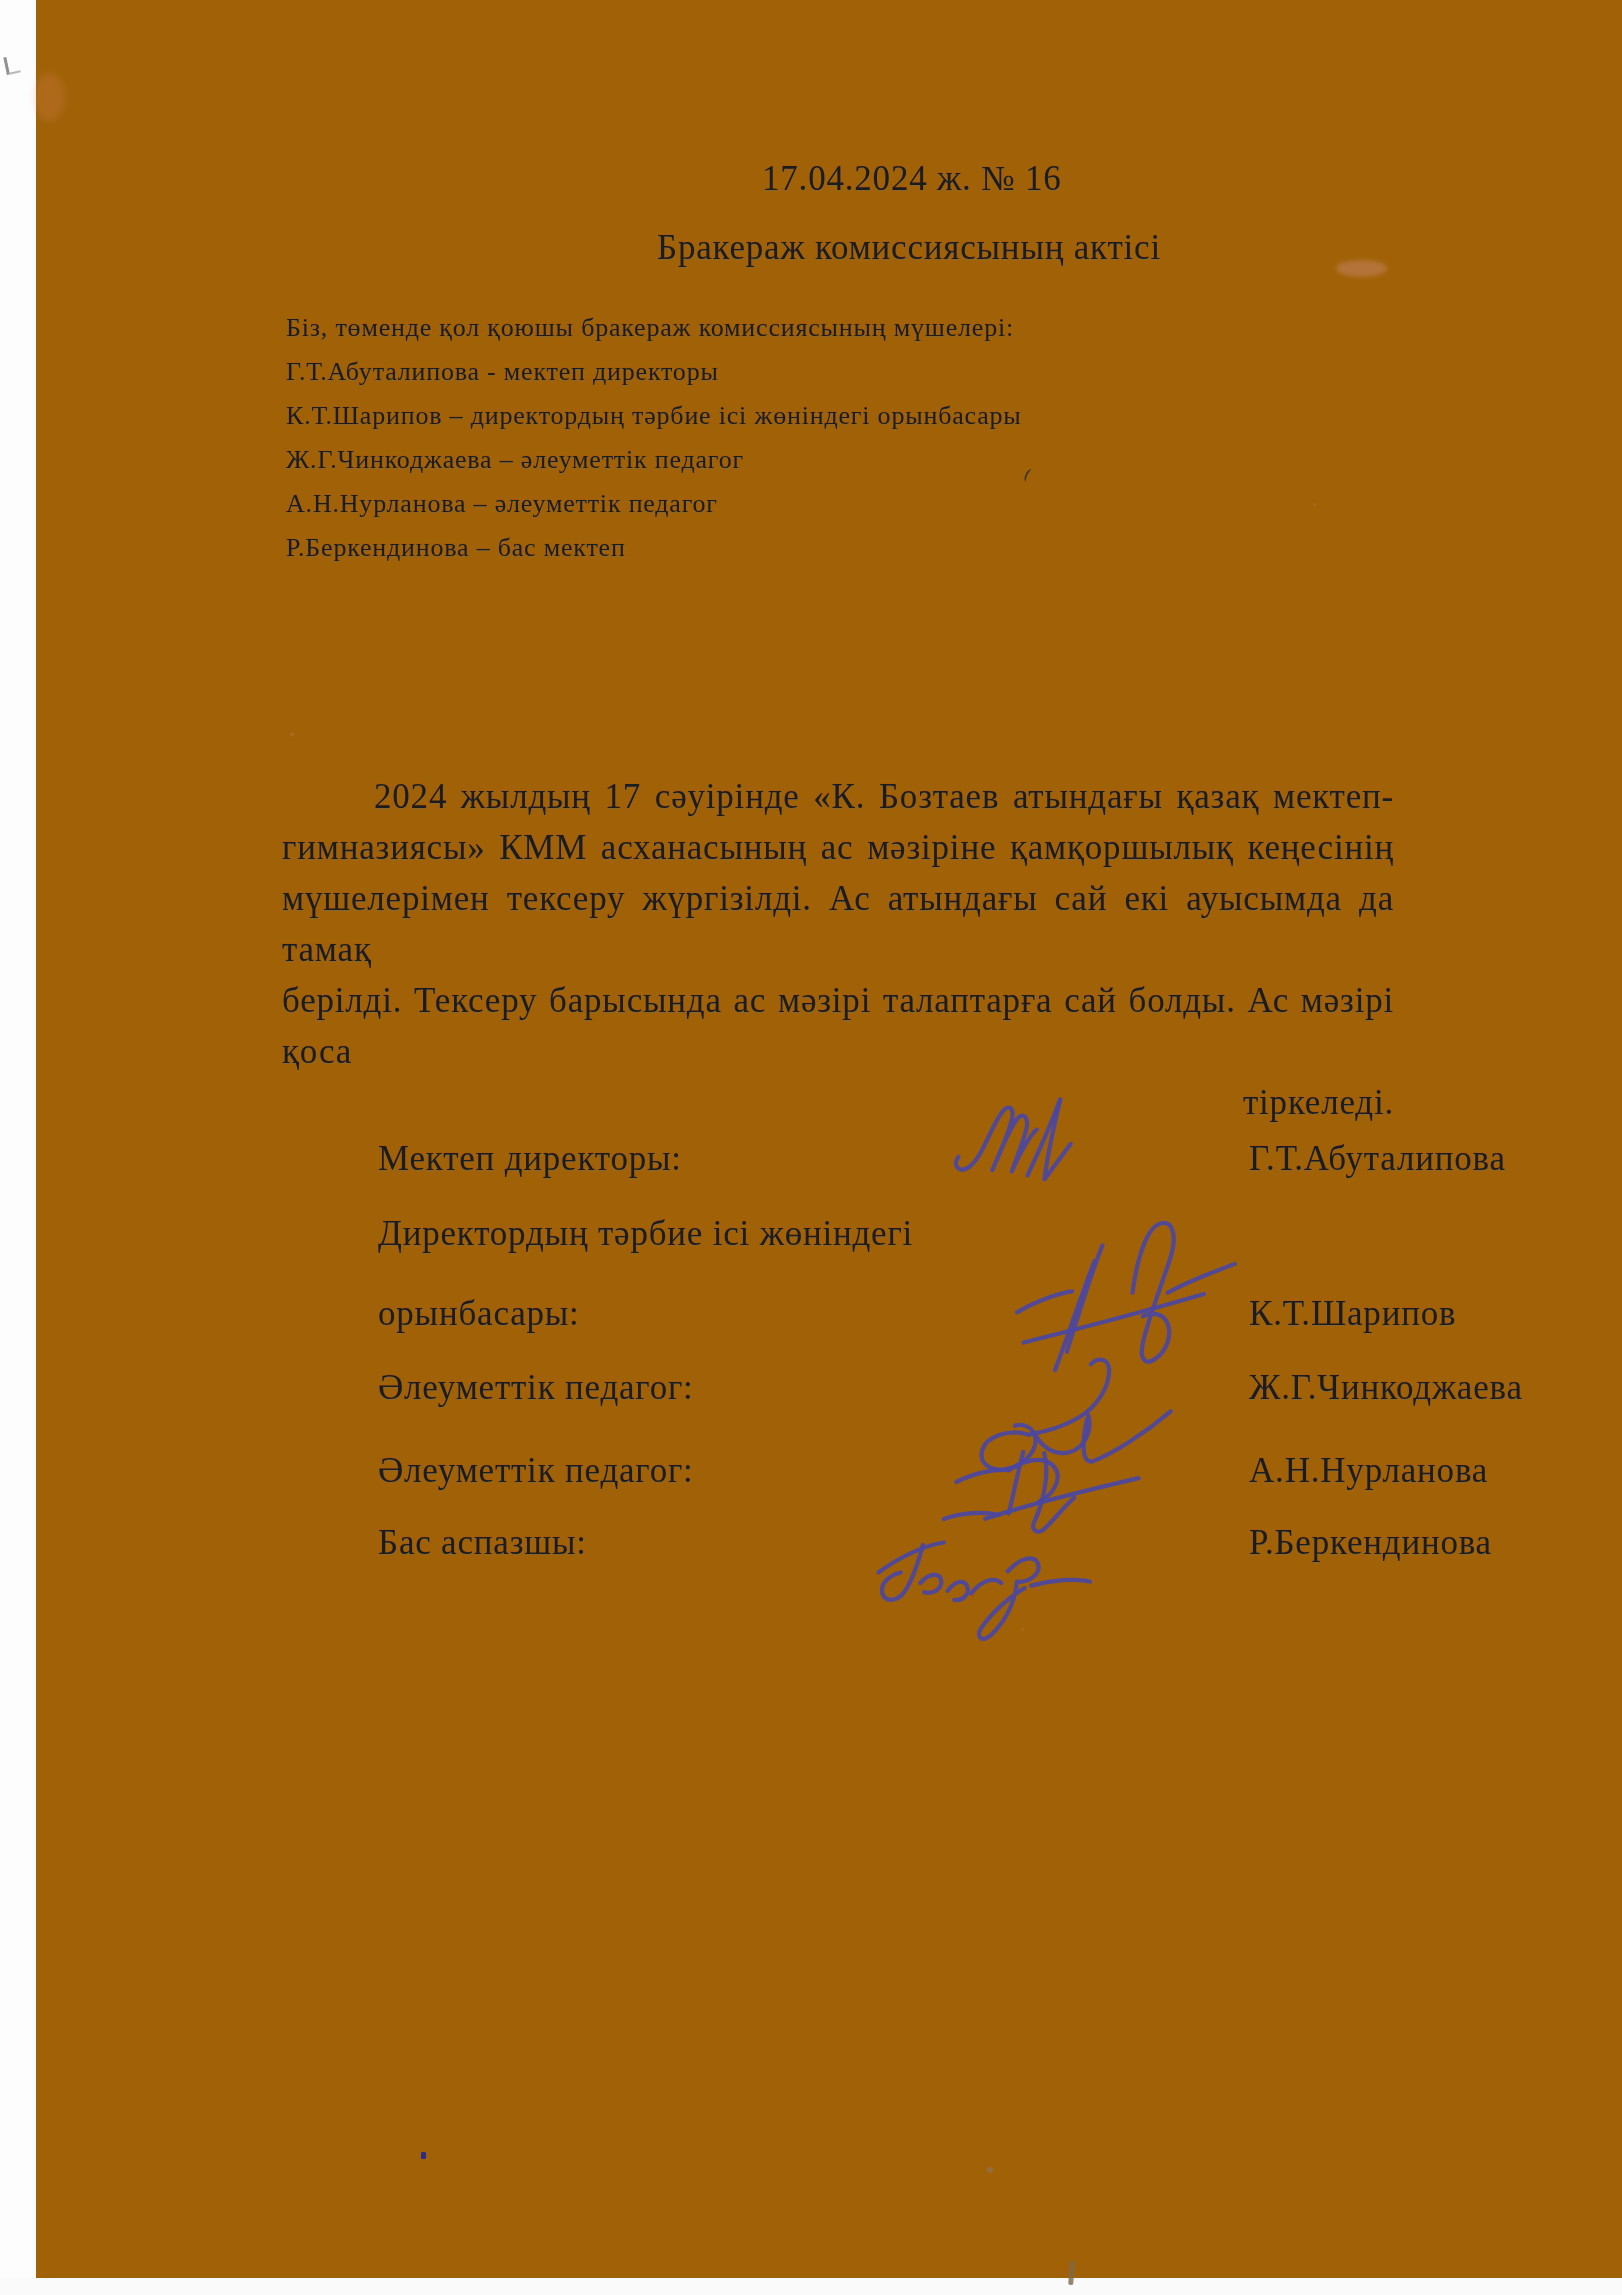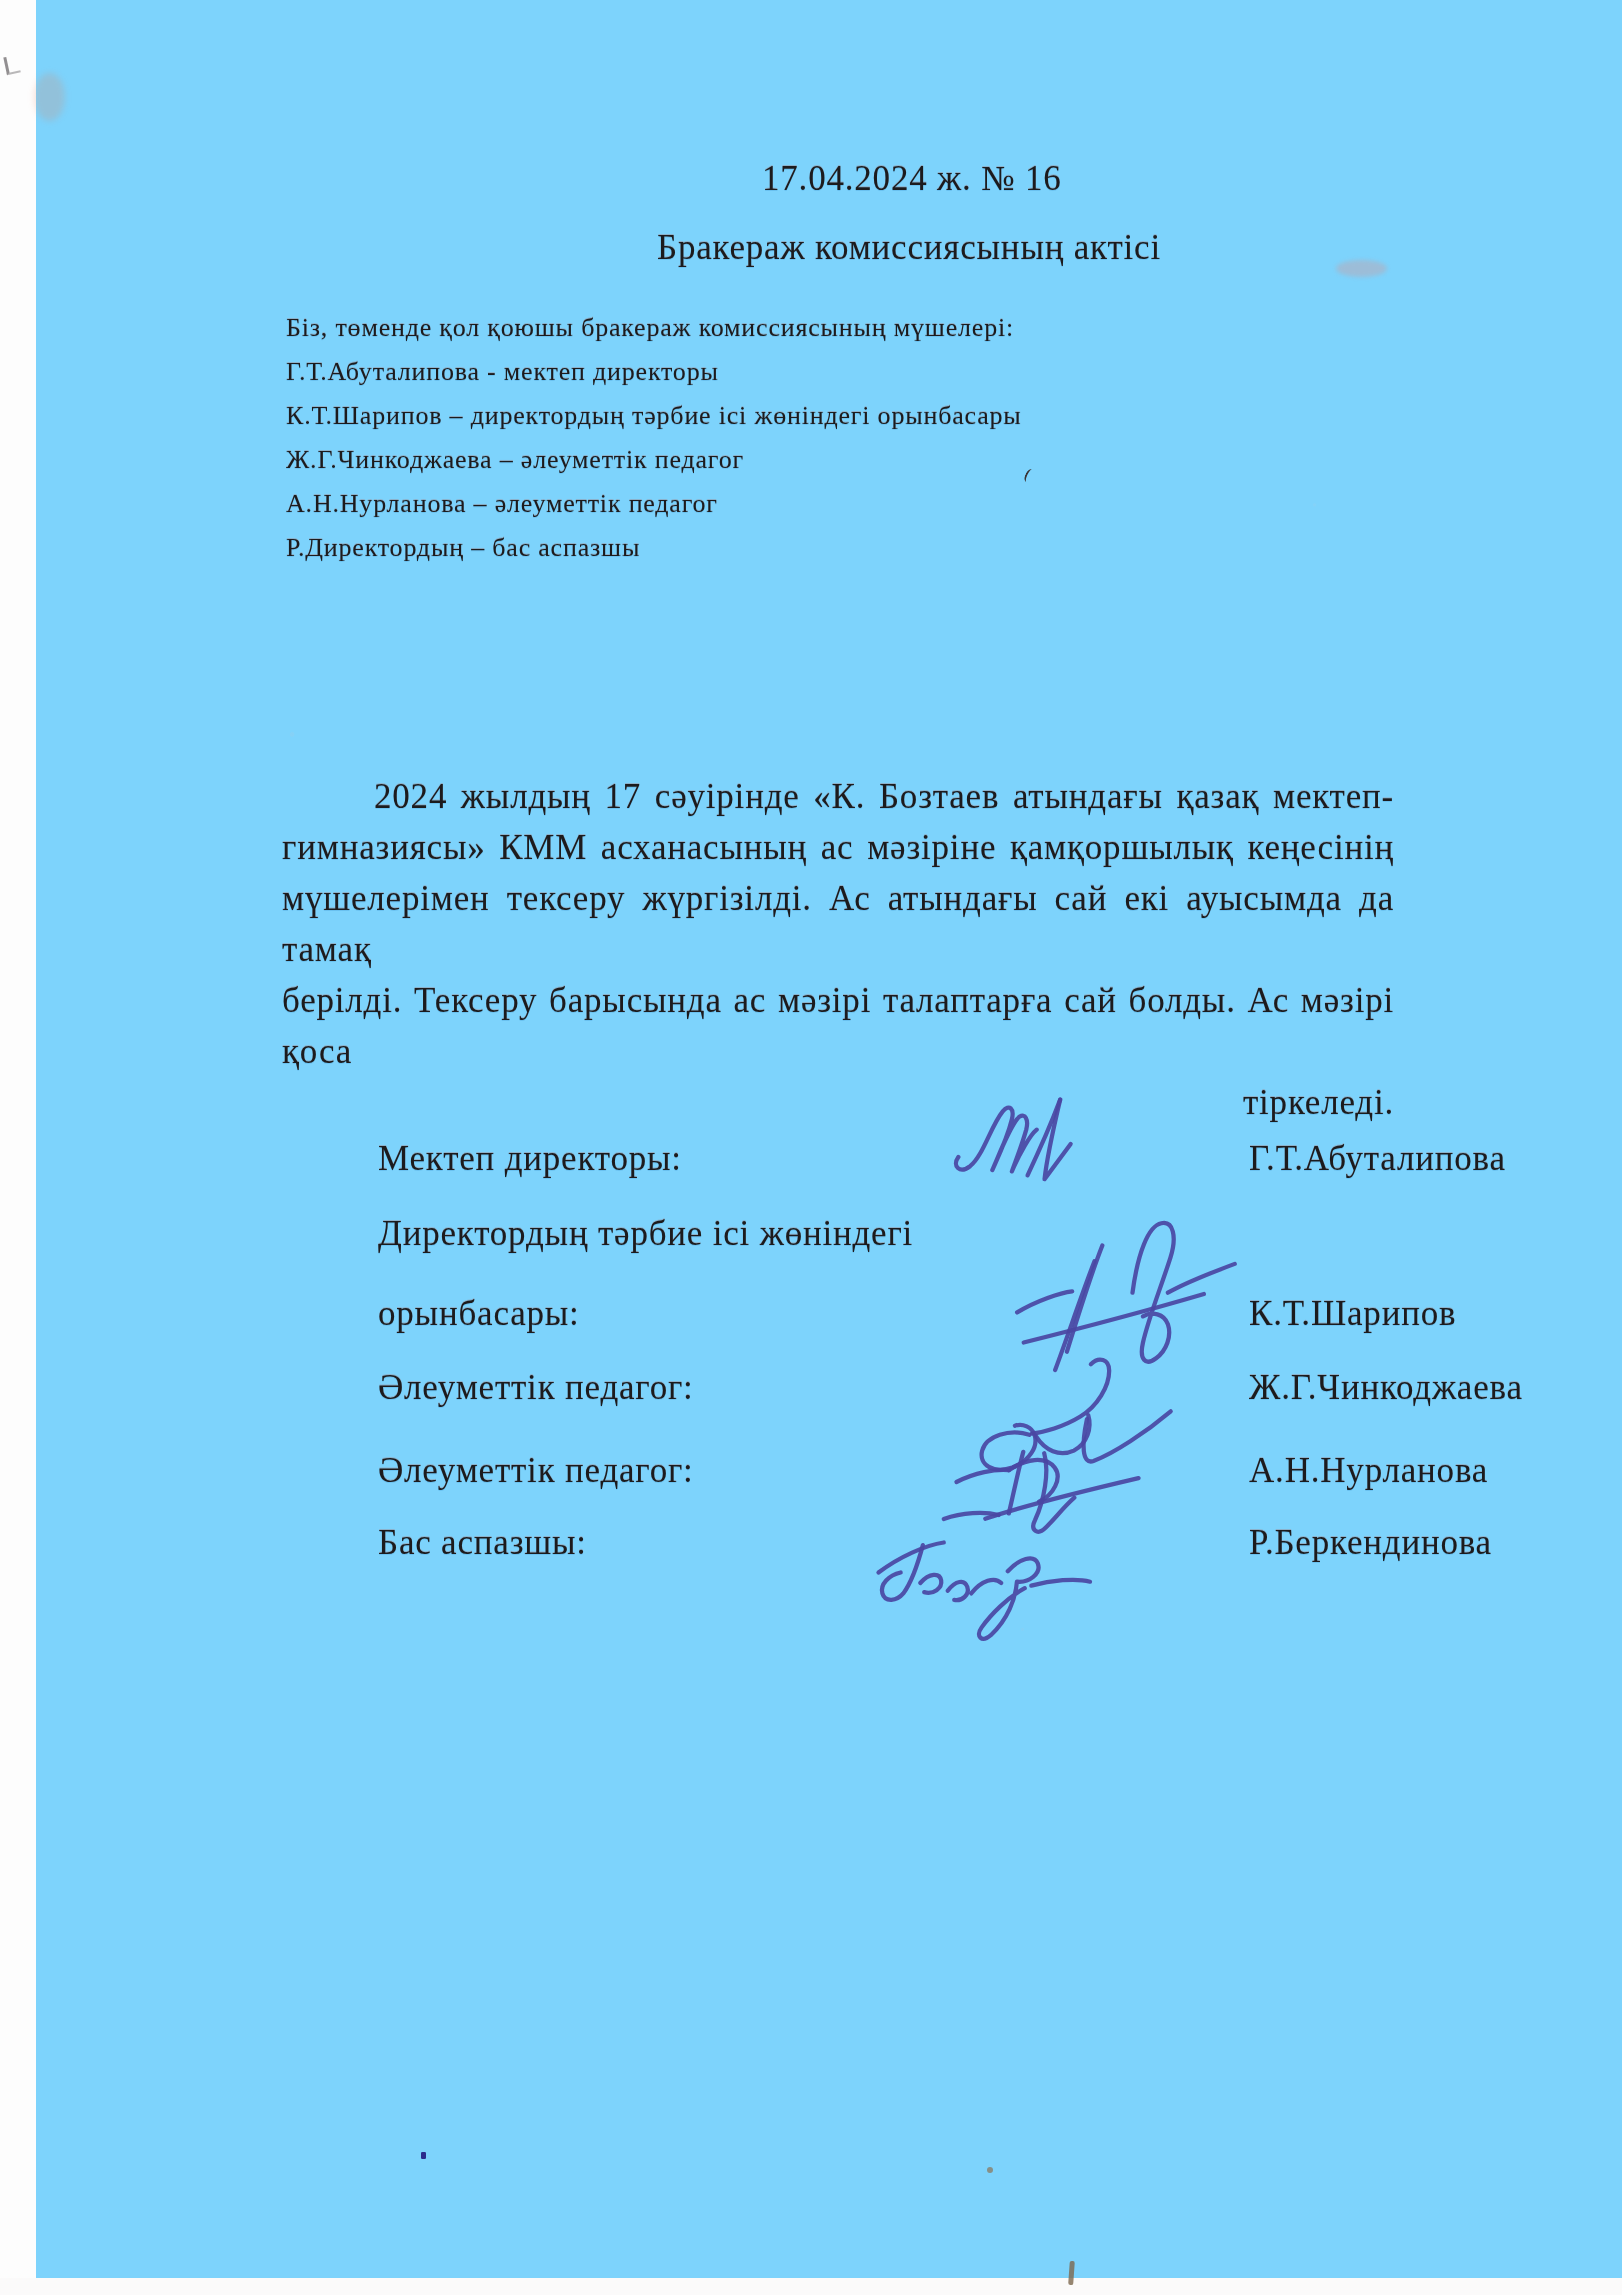--- a/index.html
+++ b/index.html
@@ -1,19 +1,19 @@
 <!DOCTYPE html>
 <html style="font-size:10.5px"><head>
 <meta charset="utf-8">
 <style>
   html,body{margin:0;padding:0;background:#888;}
   .page{
     position:relative;
     width:1623px;height:2295px;
-    background:#7dd3fc;
+    background:#a16207;
     overflow:hidden;
     font-family:"Liberation Serif","DejaVu Serif",serif;
     color:#1c1b1d;
   }
   
   .edge-left{position:absolute;left:0;top:0;width:36px;height:100%;background:#fdfdfd;}
   .edge-bottom{position:absolute;left:0;bottom:0;width:100%;height:17px;background:#fbfafa;}
   
   .grain{position:absolute;inset:0;
     background:
@@ -65,21 +65,21 @@
 
   <div class="print h-date">17.04.2024 ж. № 16</div>
   <div class="print h-title">Бракераж комиссиясының актісі</div>
 
   <div class="print member-block">
     <div>Біз, төменде қол қоюшы бракераж комиссиясының мүшелері:</div>
     <div>Г.Т.Абуталипова - мектеп директоры</div>
     <div>К.Т.Шарипов – директордың тәрбие ісі жөніндегі орынбасары</div>
     <div>Ж.Г.Чинкоджаева – әлеуметтік педагог</div>
     <div>А.Н.Нурланова – әлеуметтік педагог</div>
-    <div>Р.Директордың – бас аспазшы</div>
+    <div>Р.Беркендинова – бас мектеп</div>
   </div>
 
   <div class="print body-par">
     <div class="jline first">2024 жылдың 17 сәуірінде «К. Бозтаев атындағы қазақ мектеп-</div>
     <div class="jline">гимназиясы» КММ асханасының ас мәзіріне қамқоршылық кеңесінің</div>
     <div class="jline">мүшелерімен тексеру жүргізілді. Ас атындағы сай екі ауысымда да тамақ</div>
     <div class="jline">берілді. Тексеру барысында ас мәзірі талаптарға сай болды. Ас мәзірі қоса</div>
     <div class="lline">тіркеледі.</div>
   </div>
 

